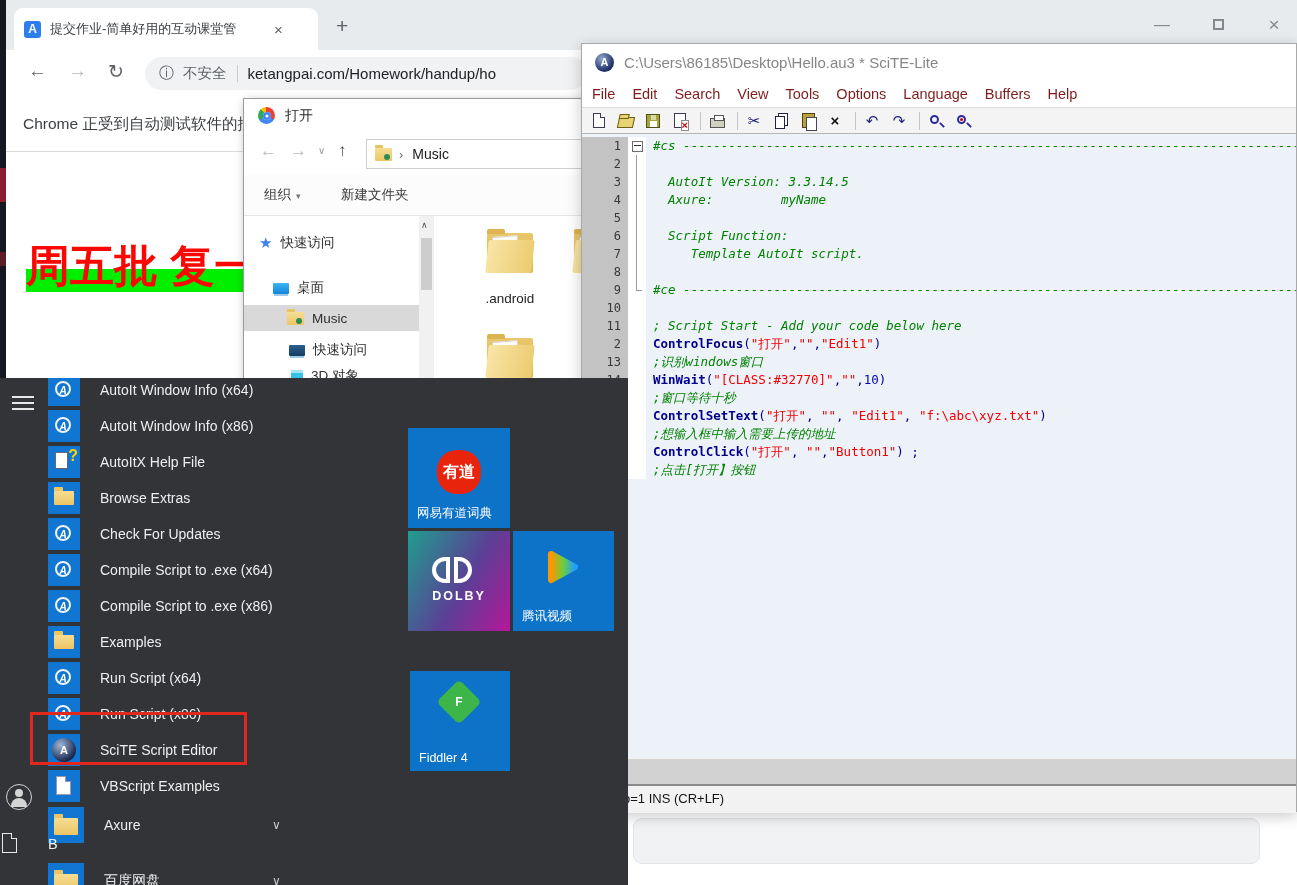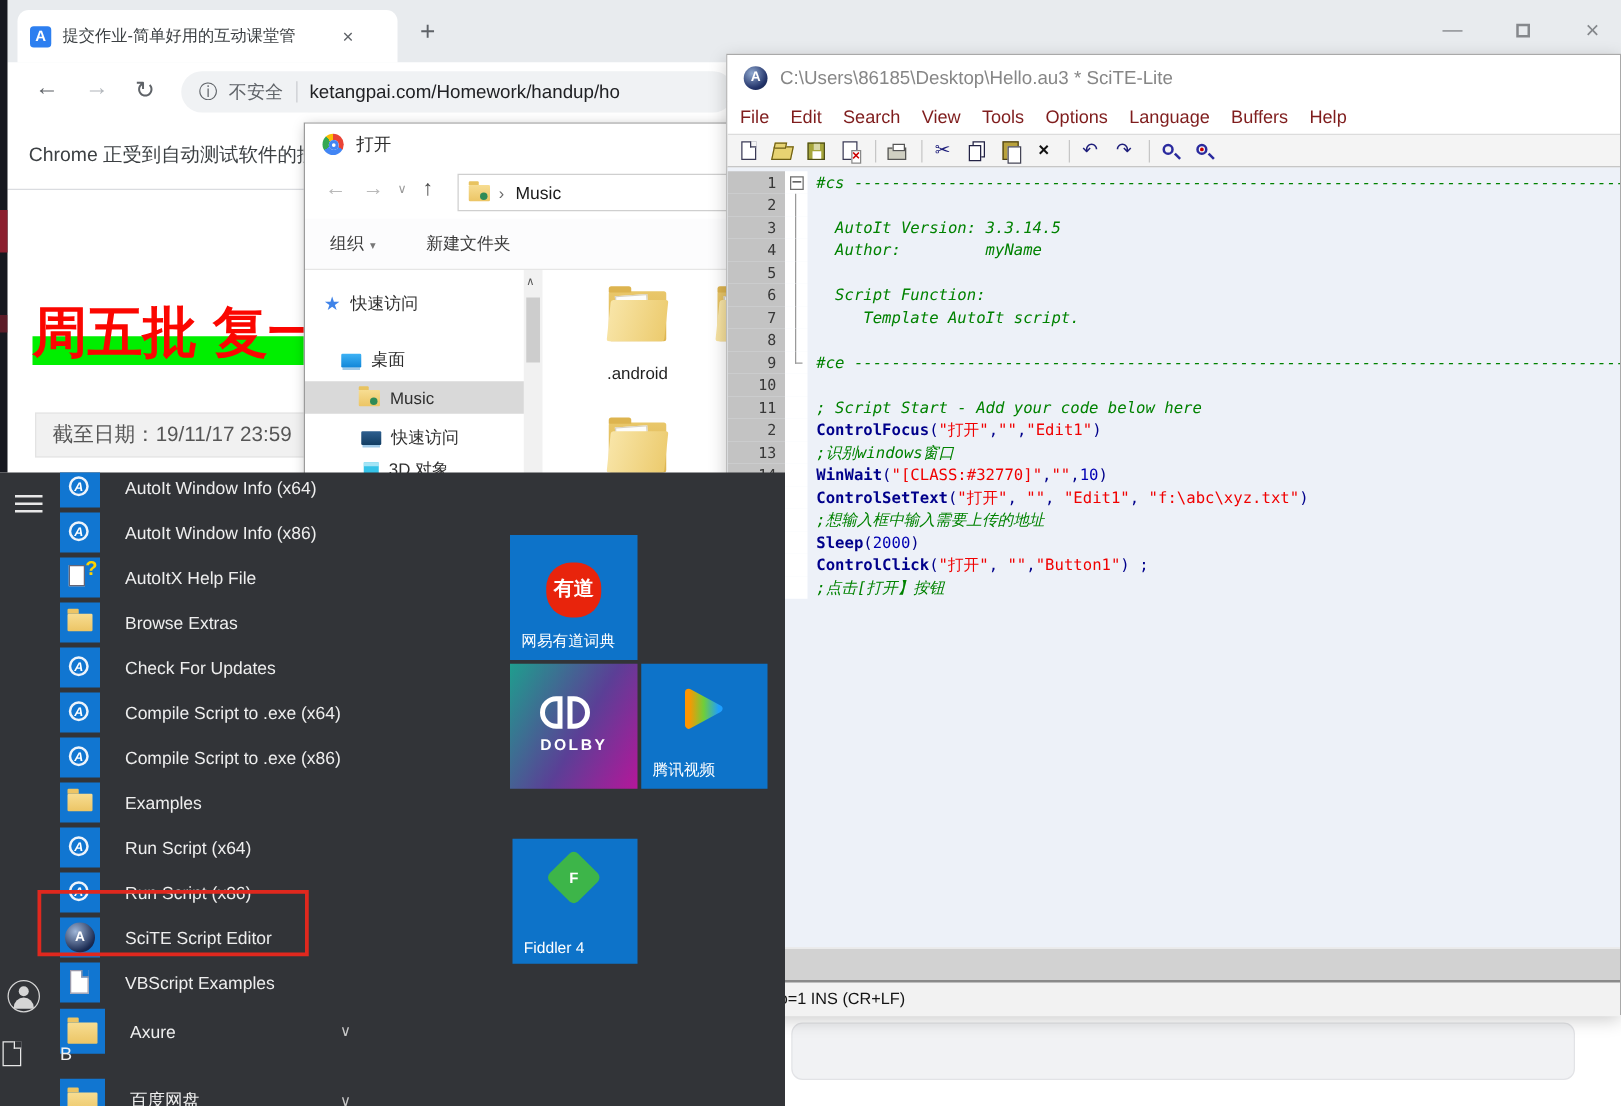--- a/index.html
+++ b/index.html
@@ -274,21 +274,20 @@
     </div>
   </div>
 
   <div id="infobar">
     <span>Chrome 正受到自动测试软件的控制。</span>
   </div>
 
   <div id="page">
     <div id="banner3-bg"></div>
     <div id="banner3">周五批 复一次</div>
-    <div id="deadline">截至日期：19/11/17  23:59</div>
     <div id="pagebox"></div>
   </div>
 </div>
 
 <div class="abs" id="dialog">
   <div id="dlg-titlebar">
     <span id="dlg-chrome-icon"></span>
     <span id="dlg-title">打开</span>
   </div>
   <div id="dlg-addr">
@@ -428,21 +427,21 @@
         <span class="cd"></span>
       </div>
       <div class="cl">
         <span class="ln">3</span>
         <span class="fm f-mid"></span>
         <span class="cd"><span class="tk-cm">  AutoIt Version: 3.3.14.5</span></span>
       </div>
       <div class="cl">
         <span class="ln">4</span>
         <span class="fm f-mid"></span>
-        <span class="cd"><span class="tk-cm">  Author:         myName</span></span>
+        <span class="cd"><span class="tk-cm">  Axure:         myName</span></span>
       </div>
       <div class="cl">
         <span class="ln">5</span>
         <span class="fm f-mid"></span>
         <span class="cd"></span>
       </div>
       <div class="cl">
         <span class="ln">6</span>
         <span class="fm f-mid"></span>
         <span class="cd"><span class="tk-cm">  Script Function:</span></span>
@@ -481,33 +480,33 @@
         <span class="ln">13</span>
         <span class="fm"></span>
         <span class="cd"><span class="tk-cm">;识别windows窗口</span></span>
       </div>
       <div class="cl">
         <span class="ln">14</span>
         <span class="fm"></span>
         <span class="cd"><span class="tk-fn">WinWait</span><span class="tk-op">(</span><span class="tk-st">"[CLASS:#32770]"</span><span class="tk-op">,</span><span class="tk-st">""</span><span class="tk-op">,</span><span class="tk-nm">10</span><span class="tk-op">)</span></span>
       </div>
       <div class="cl">
+        <span class="ln">15</span>
+        <span class="fm"></span>
+        <span class="cd"><span class="tk-cm">;窗口等待十秒</span></span>
+      </div>
+      <div class="cl">
         <span class="ln">16</span>
         <span class="fm"></span>
         <span class="cd"><span class="tk-fn">ControlSetText</span><span class="tk-op">(</span><span class="tk-st">"打开"</span><span class="tk-op">, </span><span class="tk-st">""</span><span class="tk-op">, </span><span class="tk-st">"Edit1"</span><span class="tk-op">, </span><span class="tk-st">"f:\abc\xyz.txt"</span><span class="tk-op">)</span></span>
       </div>
       <div class="cl">
         <span class="ln">17</span>
         <span class="fm"></span>
         <span class="cd"><span class="tk-cm">;想输入框中输入需要上传的地址</span></span>
-      </div>
-      <div class="cl">
-        <span class="ln">18</span>
-        <span class="fm"></span>
-        <span class="cd"><span class="tk-fn">Sleep</span><span class="tk-op">(</span><span class="tk-nm">2000</span><span class="tk-op">)</span></span>
       </div>
       <div class="cl">
         <span class="ln">19</span>
         <span class="fm"></span>
         <span class="cd"><span class="tk-fn">ControlClick</span><span class="tk-op">(</span><span class="tk-st">"打开"</span><span class="tk-op">, </span><span class="tk-st">""</span><span class="tk-op">,</span><span class="tk-st">"Button1"</span><span class="tk-op">) ;</span></span>
       </div>
       <div class="cl">
         <span class="ln">20</span>
         <span class="fm"></span>
         <span class="cd"><span class="tk-cm">;点击[打开】按钮</span></span>

